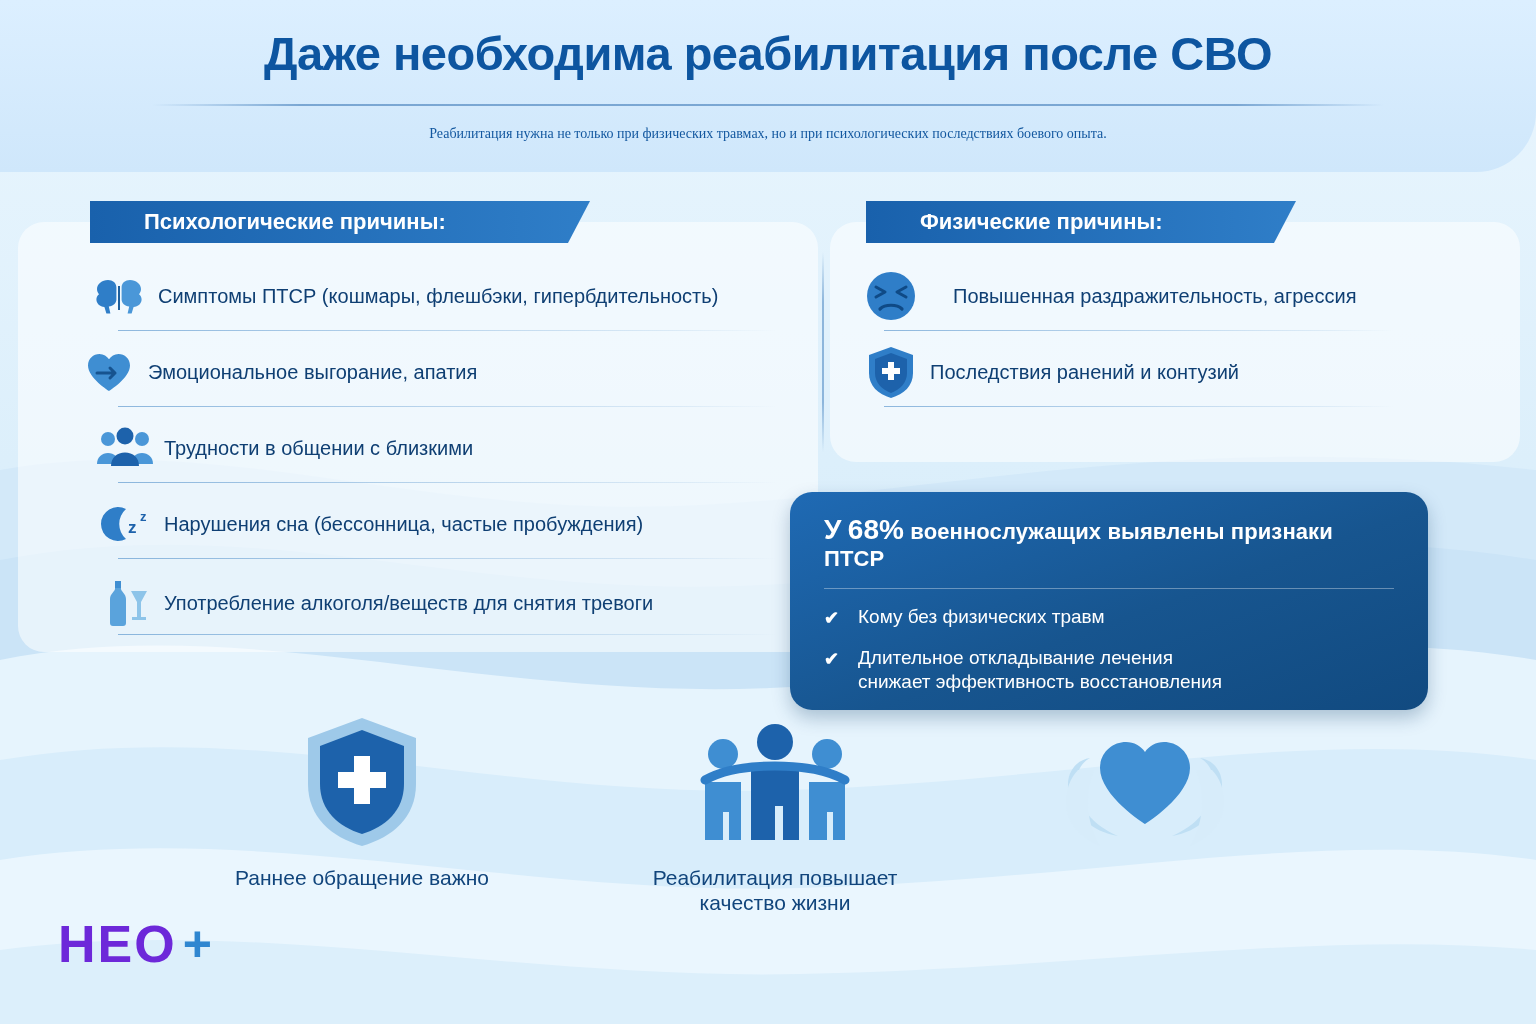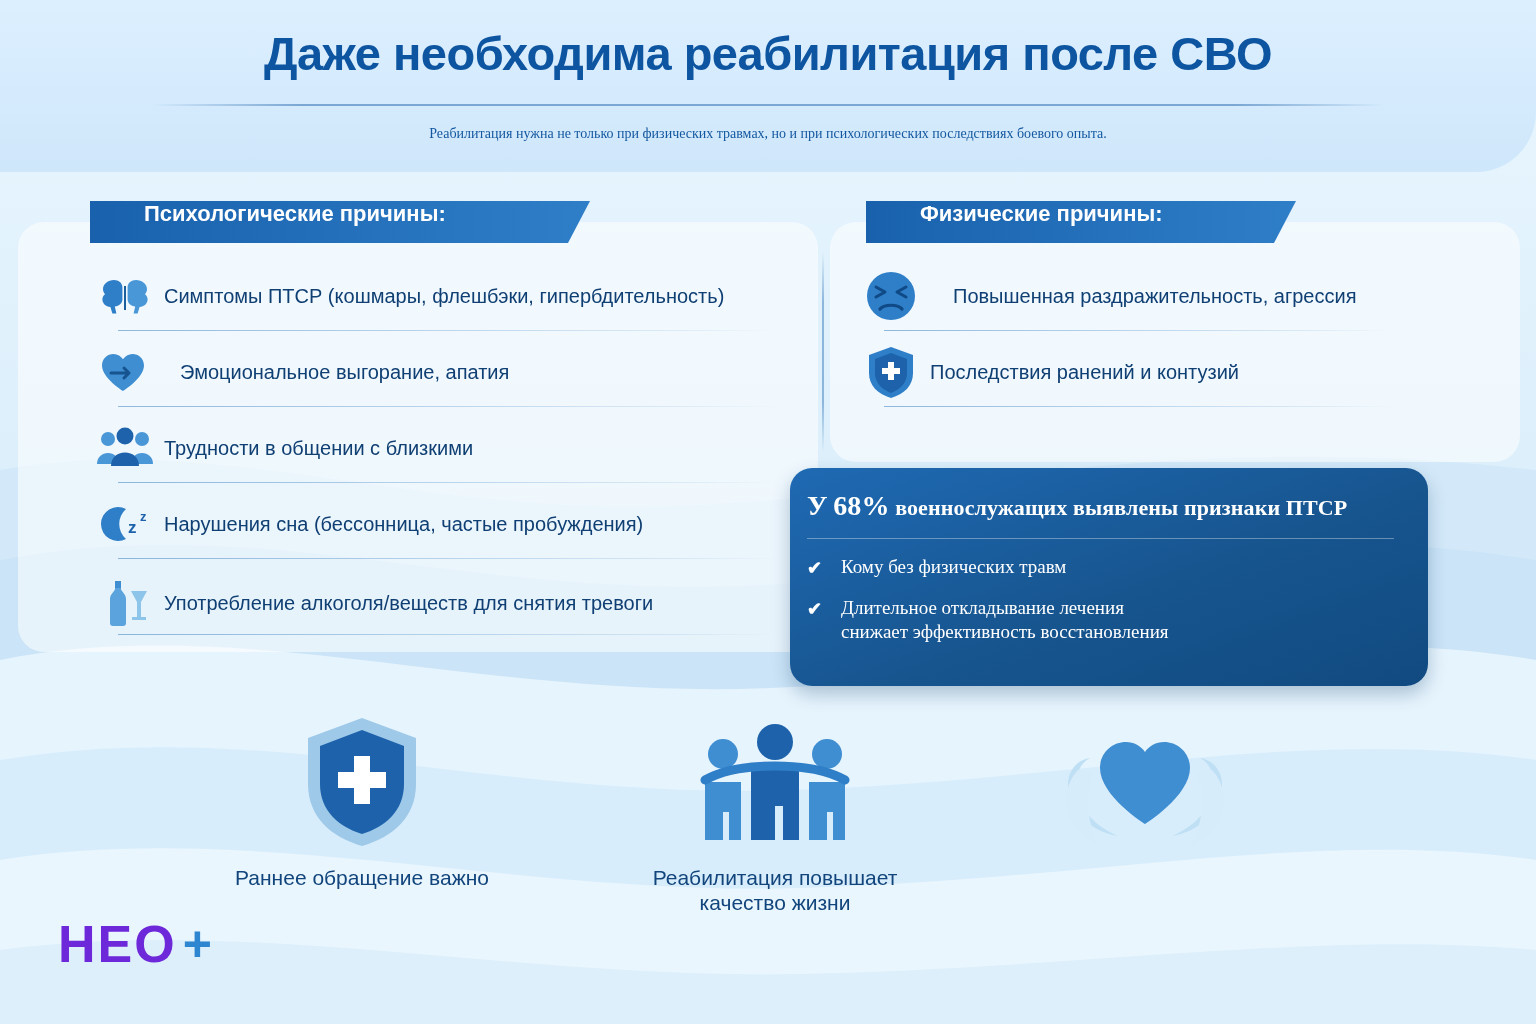--- a/index.html
+++ b/index.html
@@ -65,21 +65,21 @@
     color: #12579f;
     font-family: Liberation Serif, serif;
   }
 
   
   .ribbon {
     position: absolute;
     height: 42px;
     background: linear-gradient(90deg, #1961ac 0%, #2f7ec8 100%);
     display: flex;
-    align-items: flex-start;
+    align-items: center;
     padding-left: 54px;
     color: #ffffff;
     font-size: 22px;
     font-weight: bold;
     clip-path: polygon(0 0, 100% 0, calc(100% - 22px) 100%, 0 100%);
     box-shadow: 0 2px 4px rgba(10,60,110,.18);
   }
   #ribbon-psych { left: 90px; top: 201px; width: 500px; }
   #ribbon-phys  { left: 866px; top: 201px; width: 430px; }
 
@@ -122,29 +122,28 @@
   .row-underline {
     position: absolute;
     height: 1px;
     background: linear-gradient(90deg, rgba(60,130,195,.55) 0%, rgba(60,130,195,.12) 85%, rgba(60,130,195,0) 100%);
   }
 
   
   #stat-card {
     position: absolute;
     left: 790px;
-    top: 468px;
+    top: 492px;
     width: 638px;
     height: 218px;
     border-radius: 22px;
     background: linear-gradient(160deg, #1f6ab4 0%, #17558f 55%, #114a80 100%);
     box-shadow: 0 8px 18px rgba(16,60,105,.28);
     color: #ffffff;
-    padding: 22px 34px 0 17px;
-    font-family: Liberation Serif, serif;
+    padding: 22px 34px 0 34px;
   }
   #stat-card .head {
     font-size: 22px;
     font-weight: bold;
     letter-spacing: .1px;
   }
   #stat-card .head .big { font-size: 28px; }
   #stat-card .hr {
     margin-top: 16px;
     height: 1px;
@@ -232,33 +231,33 @@
 <div class="panel" id="panel-right"></div>
 <div class="divider-v"></div>
 
 <div class="ribbon" id="ribbon-psych">
   <span>Психологические причины:</span>
 </div>
 <div class="ribbon" id="ribbon-phys">
   <span>Физические причины:</span>
 </div>
 
-<div class="row" style="left:86px; top:268px; width:700px; height:56px;">
+<div class="row" style="left:80px; top:268px; width:700px; height:56px;">
   <div class="ico">
     <svg width="54" height="44" viewBox="0 0 54 44">
       <path d="M16 6c-6 0-11 4-11 9 0 2 .7 3.8 2 5.2-1.6 1.3-2.6 3.2-2.6 5.3 0 4 3.5 7.2 8 7.5l2 6.5h4l-1.6-6.9c4.4-.6 7.6-3.6 7.6-7.2V13.4C24.4 9 20.7 6 16 6z" fill="#2f7ec8"></path>
       <path d="M38 6c6 0 11 4 11 9 0 2-.7 3.8-2 5.2 1.6 1.3 2.6 3.2 2.6 5.3 0 4-3.5 7.2-8 7.5l-2 6.5h-4l1.6-6.9c-4.4-.6-7.6-3.6-7.6-7.2V13.4C29.6 9 33.3 6 38 6z" fill="#4a97d8"></path>
       <path d="M27 12v24" stroke="#1c5f9e" stroke-width="2" fill="none"></path>
     </svg>
   </div>
   <div class="txt">Симптомы ПТСР (кошмары, флешбэки, гипербдительность)</div>
 </div>
 <div class="row-underline" style="left:118px; top:330px; width:660px;"></div>
 
-<div class="row" style="left:84px; top:344px; width:700px; height:56px;gap:18px;">
+<div class="row" style="left:70px; top:344px; width:700px; height:56px;">
   <div class="ico">
     <svg width="52" height="46" viewBox="0 0 52 46">
       <path d="M26 42S5 29 5 16.5C5 9.6 10.4 5 16.5 5 20.6 5 24 7.2 26 10.3 28 7.2 31.4 5 35.5 5 41.6 5 47 9.6 47 16.5 47 29 26 42 26 42z" fill="#3f8ed2"></path>
       <path d="M14 24h18l-5-5m5 5-5 5" stroke="#16538f" stroke-width="3" fill="none" stroke-linecap="round" stroke-linejoin="round"></path>
     </svg>
   </div>
   <div class="txt">Эмоциональное выгорание, апатия</div>
 </div>
 <div class="row-underline" style="left:118px; top:406px; width:660px;"></div>
 

